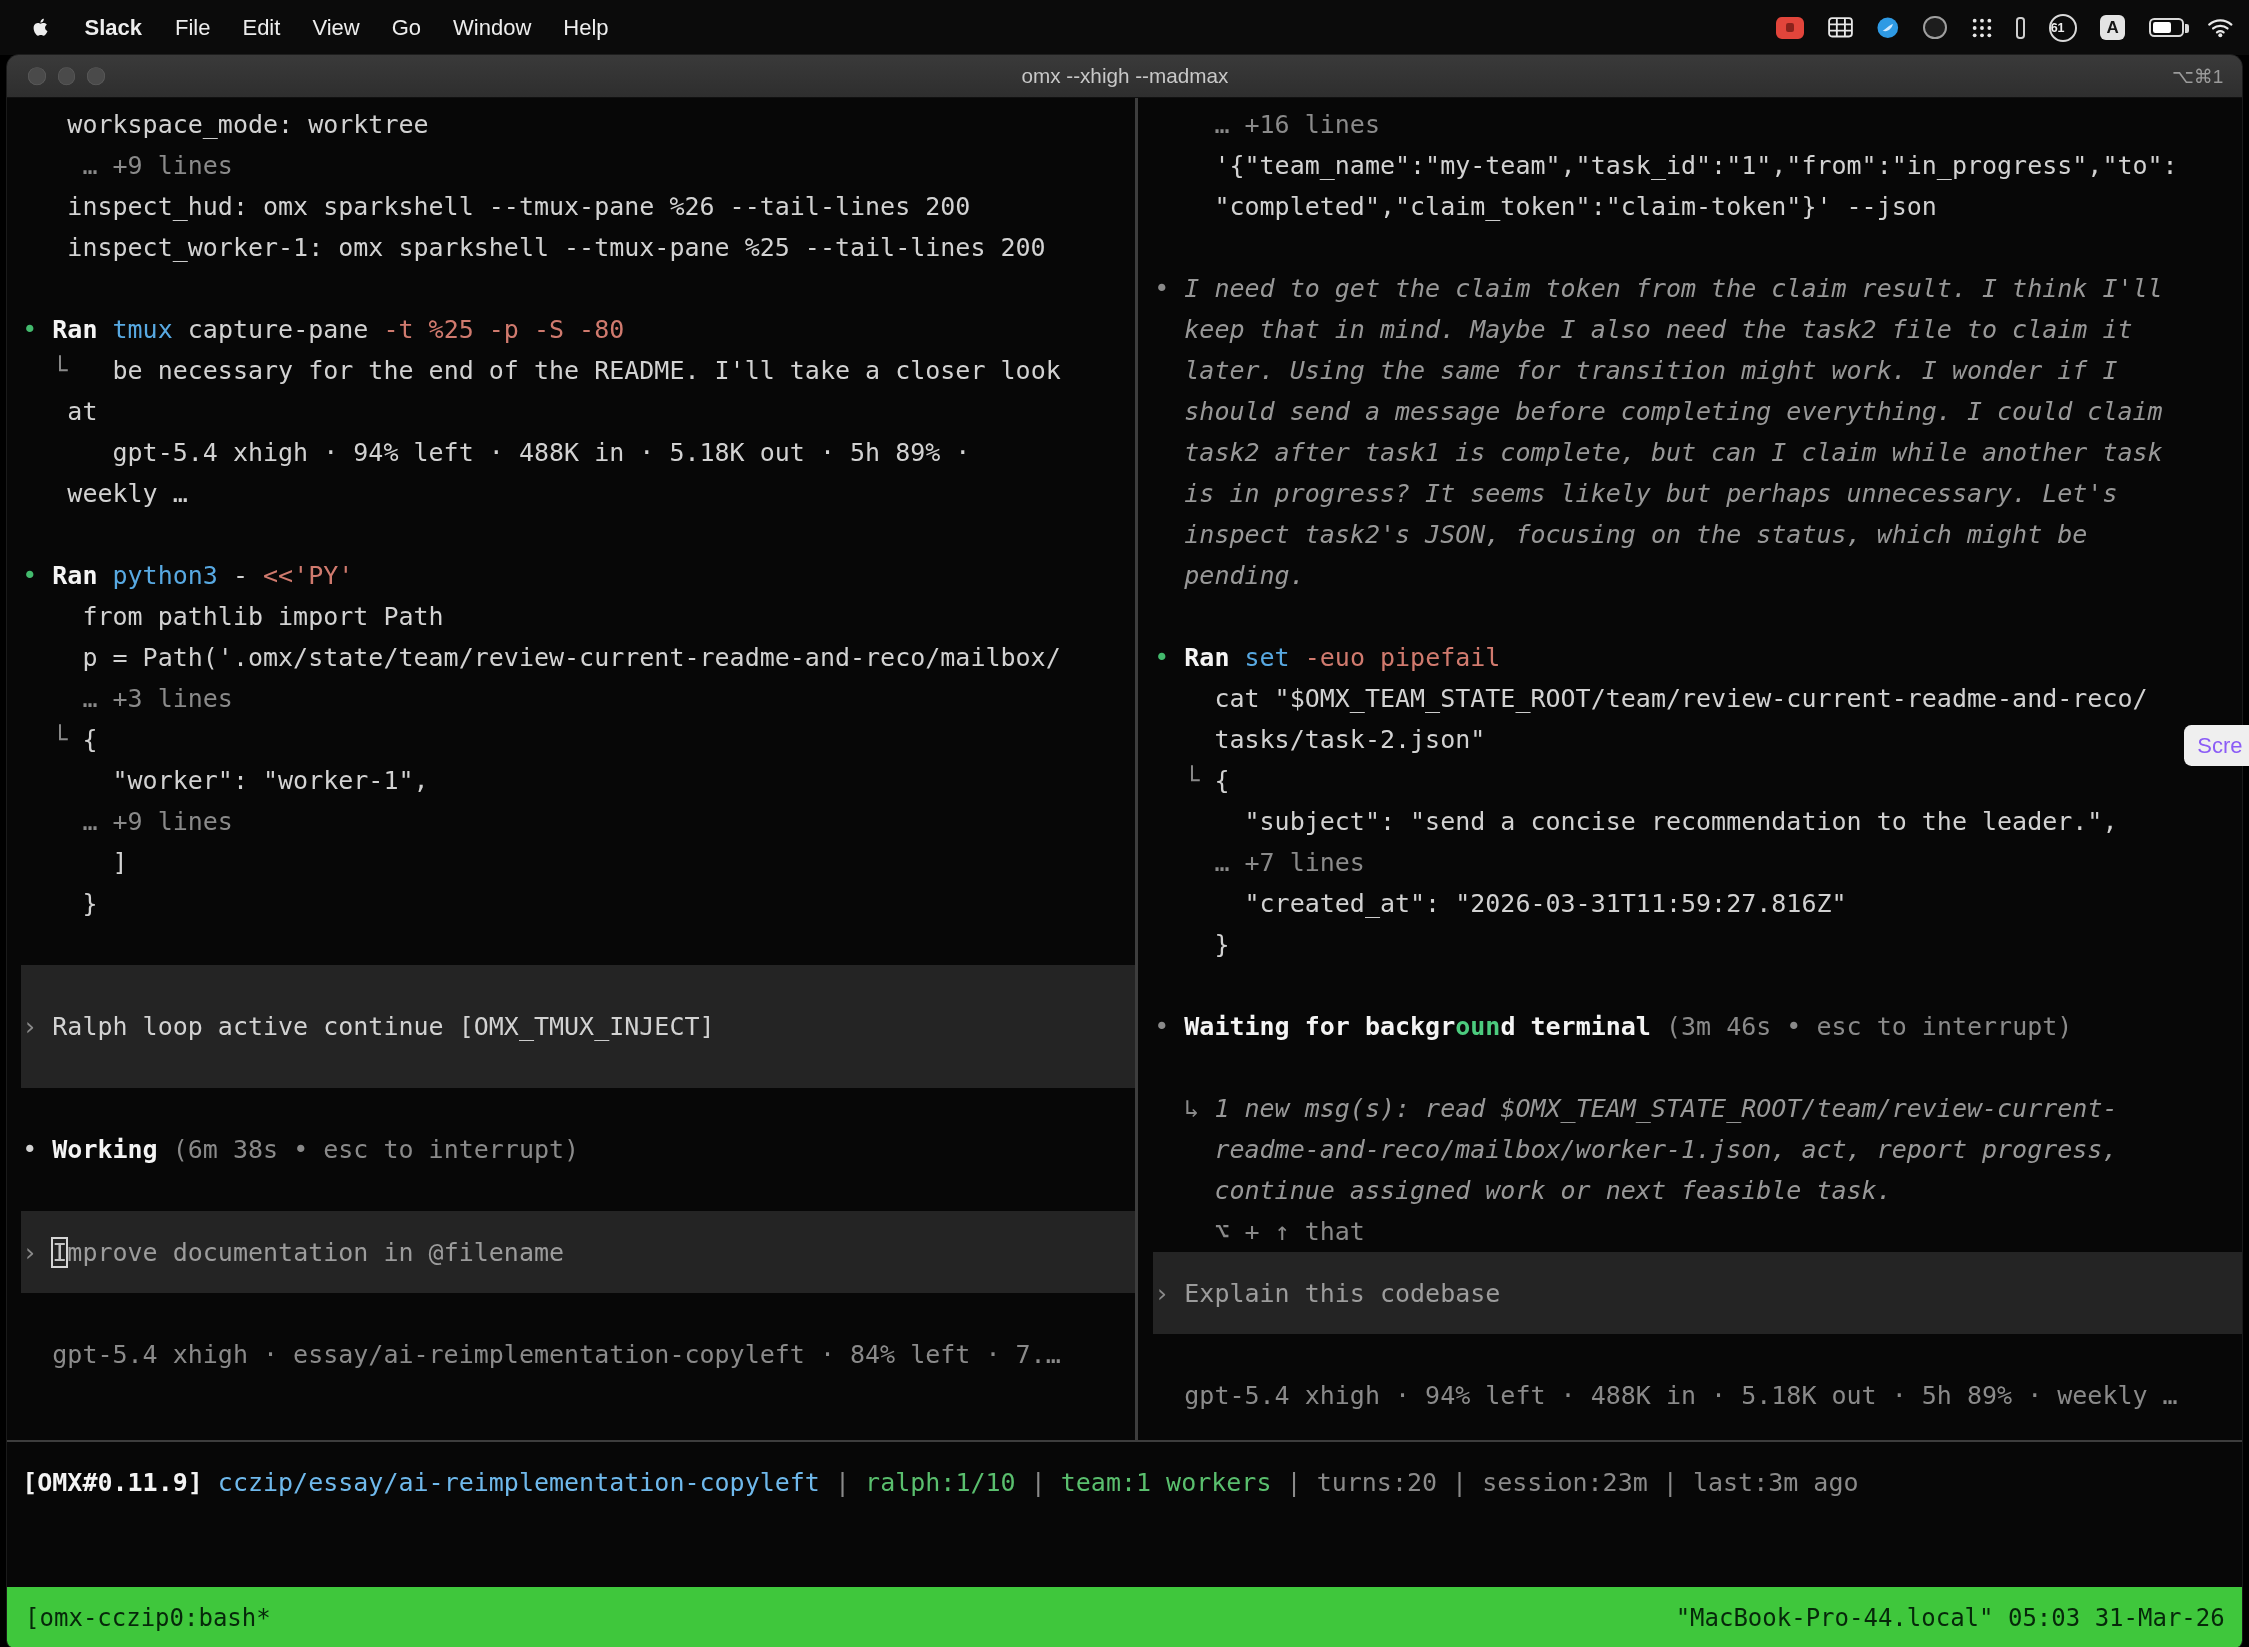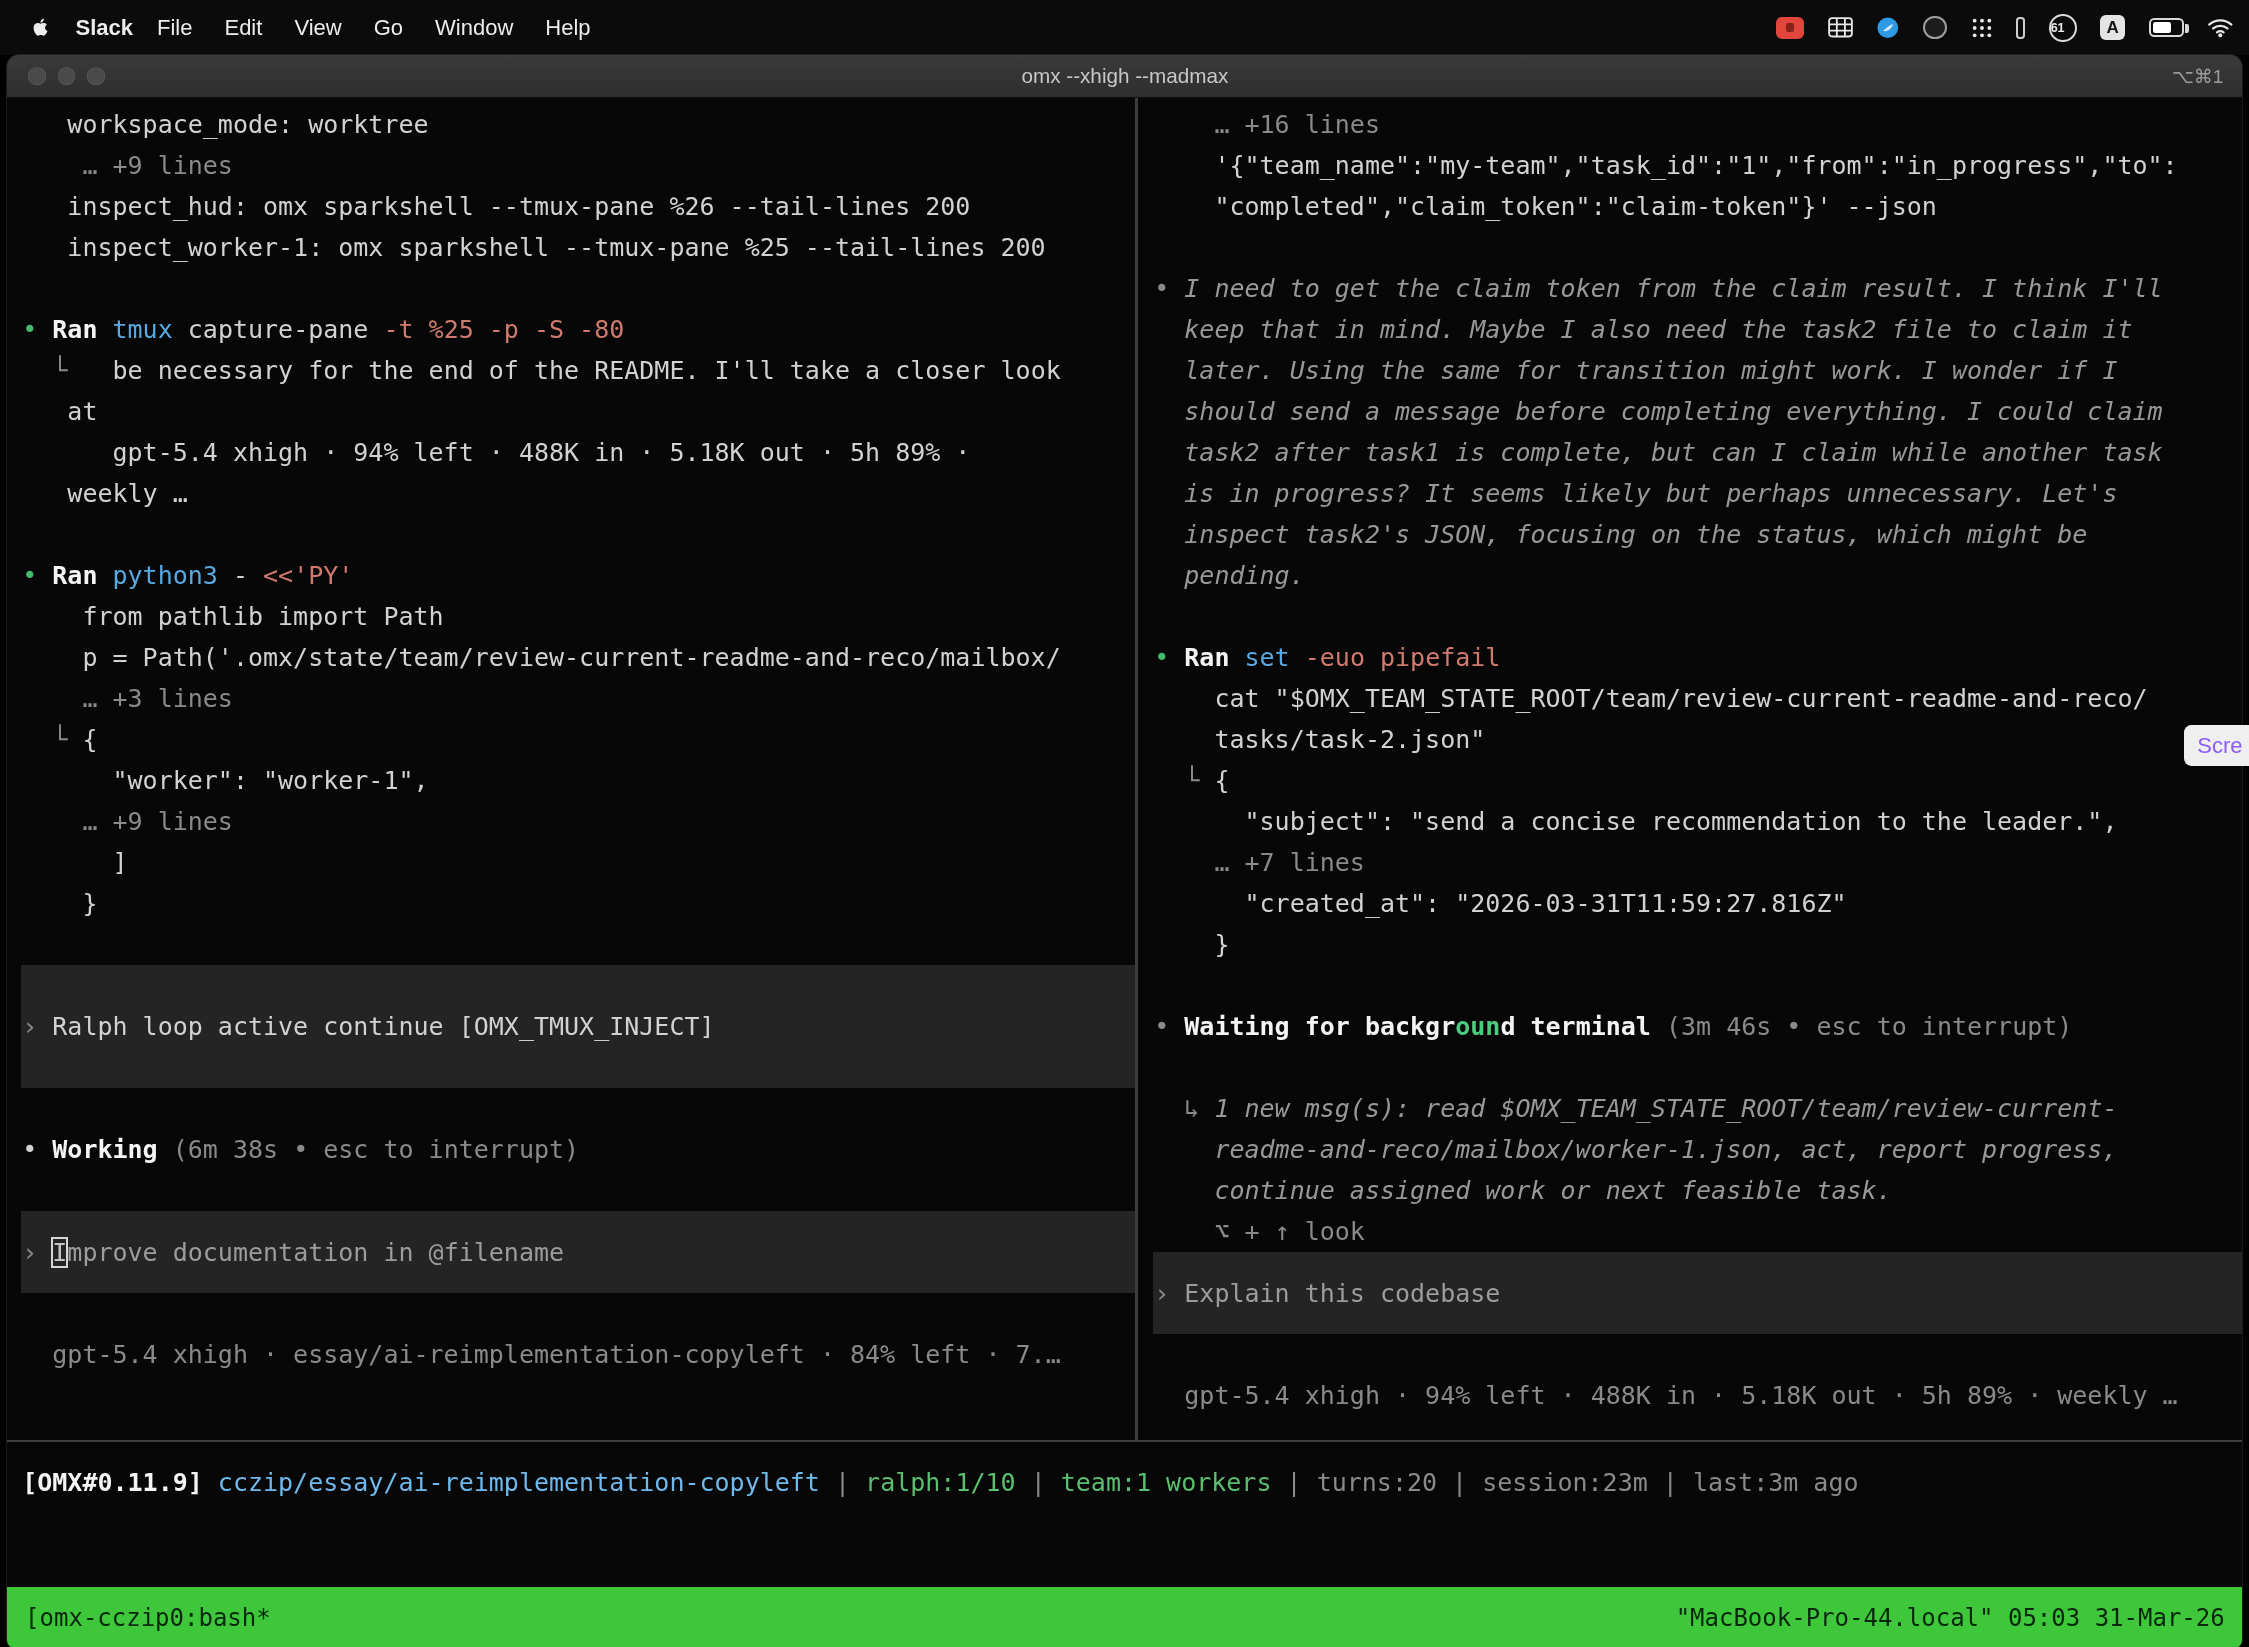--- a/index.html
+++ b/index.html
@@ -4,21 +4,21 @@
 <style>
   * { margin:0; padding:0; box-sizing:border-box; }
   html,body { width:2250px; height:1648px; background:#000; overflow:hidden; position:relative; }
 
   
   .menubar {
     position:absolute; top:0; left:0; width:2250px; height:55px;
     background:#0b0b0b; display:flex; align-items:center; justify-content:space-between;
     font-family:"Liberation Sans", sans-serif; color:#ededed; font-size:22px;
   }
-  .mb-left { display:flex; align-items:center; gap:24px; padding-left:29.5px; }
+  .mb-left { display:flex; align-items:center; gap:33px; padding-left:29.5px; }
   .mb-app { font-weight:bold; }
   .menu-item { cursor:default;text-align:center; }
   .mb-right { display:flex; align-items:center; gap:23.6px; padding-right:16px; }
   .apple-logo svg { width:22px; height:26.6px; fill:#ededed; display:block; }
 
   .rec { width:28px; height:22px; background:#e2453b; border-radius:5.9px; display:flex; align-items:center; justify-content:center; }
   .rec-inner { width:8.9px; height:8.9px; background:#8a221c; border-radius:2.2px; }
   .disc { width:23.6px; height:23.6px; border-radius:50%; background:#1d1d1d; border:2.2px solid #9f9f9f; }
   .slim { width:8.9px; height:22px; border:2.2px solid #cfcfcf; border-radius:3.7px; }
   .gauge { width:28px; height:28px; border:2.2px solid #d9d9d9; border-radius:50%; display:flex; align-items:center; justify-content:flex-start; font:bold 12.5px "Liberation Sans", sans-serif; color:#ededed; }
@@ -234,21 +234,21 @@
         <div class="trow"><span class="s-d">      "subject": "send a concise recommendation to the leader.",</span></div>
         <div class="trow"><span class="s-dim">    … +7 lines</span></div>
         <div class="trow"><span class="s-d">      "created_at": "2026-03-31T11:59:27.816Z"</span></div>
         <div class="trow"><span class="s-d">    }</span></div>
         <div class="trow"></div>
         <div class="trow"><span class="s-dim">• </span><span class="s-b">Waiting for backgr</span><span class="s-gb">oun</span><span class="s-b">d terminal</span><span class="s-dim"> (3m 46s • esc to interrupt)</span></div>
         <div class="trow"></div>
         <div class="trow"><span class="s-dim">  ↳ </span><span class="s-it">1 new msg(s): read $OMX_TEAM_STATE_ROOT/team/review-current-</span></div>
         <div class="trow"><span class="s-it">    readme-and-reco/mailbox/worker-1.json, act, report progress,</span></div>
         <div class="trow"><span class="s-it">    continue assigned work or next feasible task.</span></div>
-        <div class="trow"><span class="s-dim">    ⌥ + ↑ look</span></div>
+        <div class="trow"><span class="s-dim">    ⌥ + ↑ that</span></div>
         <div class="trow band half"></div>
         <div class="trow band"><span class="s-dim">› </span><span class="s-pr">Explain this codebase</span></div>
         <div class="trow band half"></div>
         <div class="trow"></div>
         <div class="trow"><span class="s-dim">  gpt-5.4 xhigh · 94% left · 488K in · 5.18K out · 5h 89% · weekly …</span></div>
       </div>
     <div class="hdiv"></div>
     <div id="omx-status"><span class="s-b">[OMX#0.11.9] </span><span class="s-blu2">cczip/essay/ai-reimplementation-copyleft</span><span class="s-dim"> | </span><span class="s-grn2">ralph:1/10</span><span class="s-dim"> | </span><span class="s-grn2">team:1 workers</span><span class="s-dim"> | </span><span class="s-dim">turns:20</span><span class="s-dim"> | </span><span class="s-dim">session:23m</span><span class="s-dim"> | </span><span class="s-dim">last:3m ago</span></div>
     <div class="tmuxbar">
       <span>[omx-cczip0:bash*</span>

